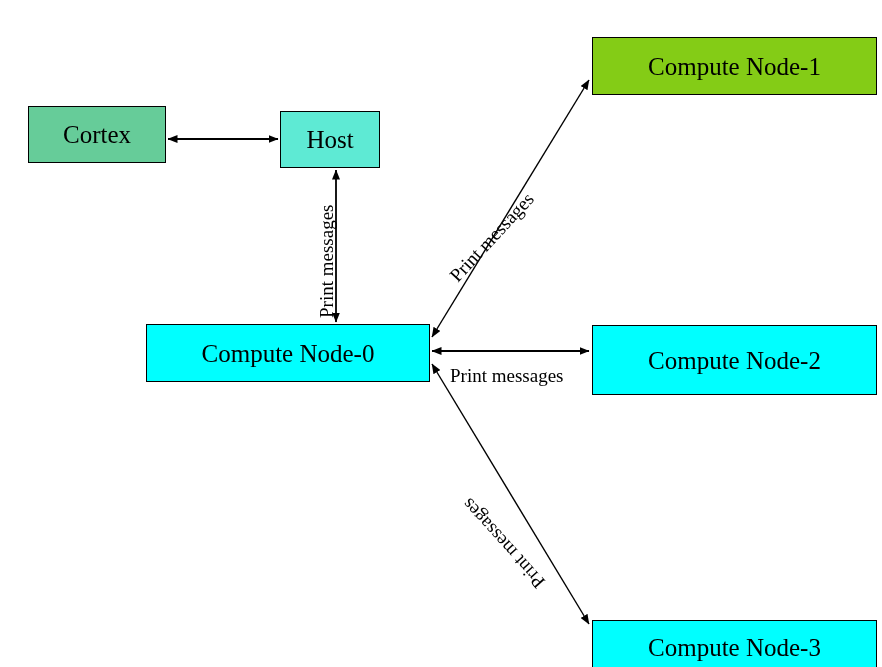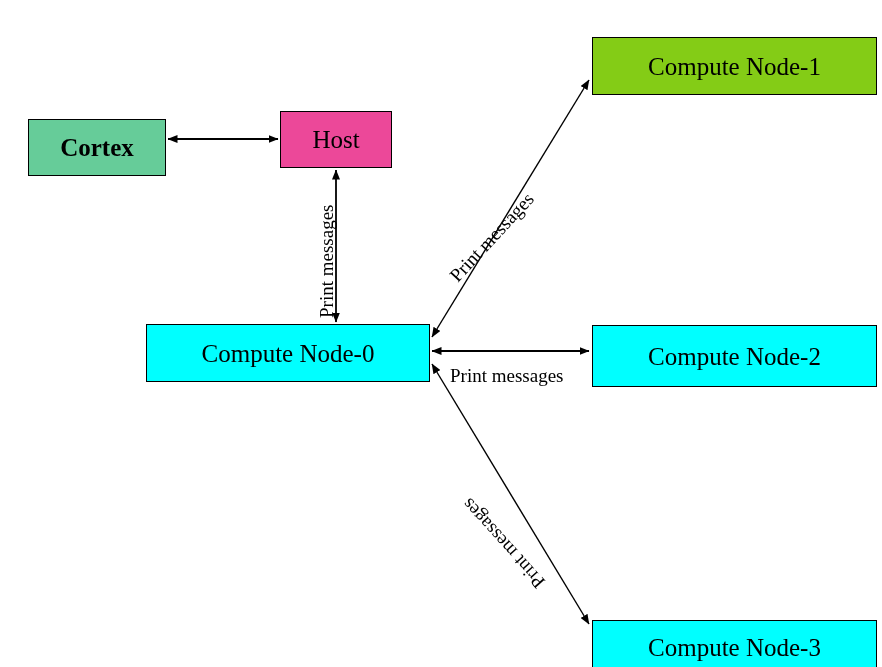--- a/index.html
+++ b/index.html
@@ -21,38 +21,37 @@
     border: 1px solid #000000;
     display: flex;
     align-items: center;
     justify-content: center;
     color: #000000;
     font-size: 25px;
     line-height: 1;
     white-space: nowrap;
   }
   #box-cortex {
-    left: 28px;  top: 119px;  width: 138px; height: 57px;
+    left: 28px;  top: 106px;  width: 138px; height: 57px;
     background: #66cc99;
-    font-weight: bold;
   }
   #box-host {
-    left: 280px; top: 111px;  width: 112px; height: 57px;
-    background: #ec4899;
+    left: 280px; top: 111px;  width: 100px; height: 57px;
+    background: #5eead4;
   }
   #box-node0 {
     left: 146px; top: 324px;  width: 284px; height: 58px;
     background: #00ffff;
   }
   #box-node1 {
     left: 592px; top: 37px;   width: 285px; height: 58px;
     background: #84cc16;
   }
   #box-node2 {
-    left: 592px; top: 325px;  width: 285px; height: 62px;
+    left: 592px; top: 325px;  width: 285px; height: 70px;
     background: #00ffff;
   }
   #box-node3 {
     left: 592px; top: 602px;  width: 285px; height: 54px;
     background: #00ffff;
     margin-top: 18px;
   }
   #edges {
     position: absolute;
     left: 0; top: 0;

